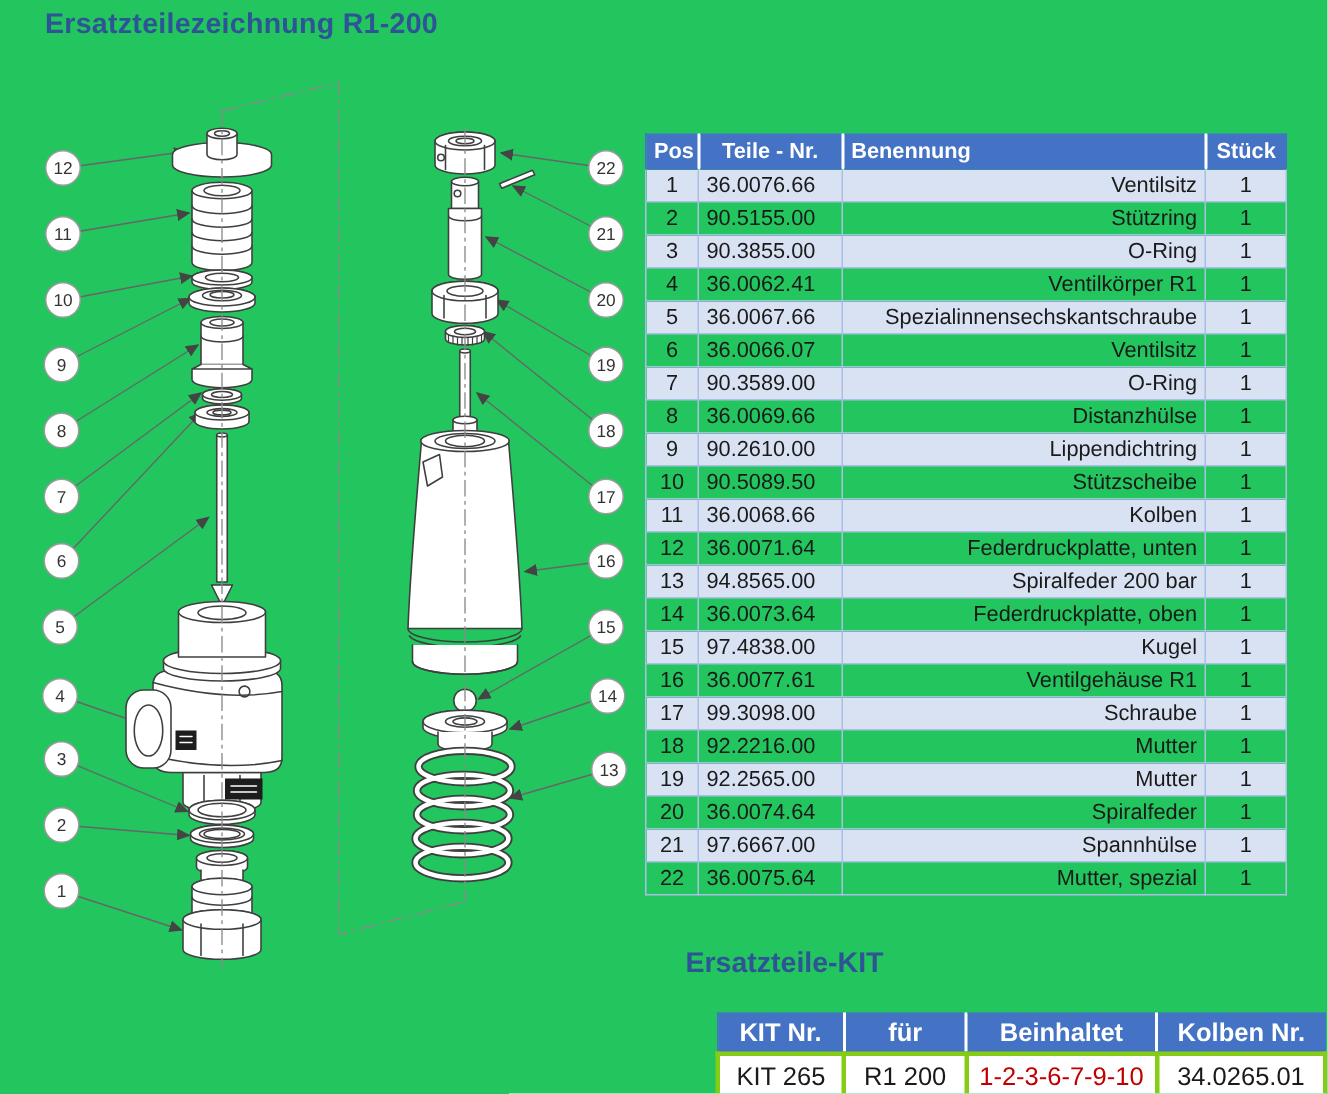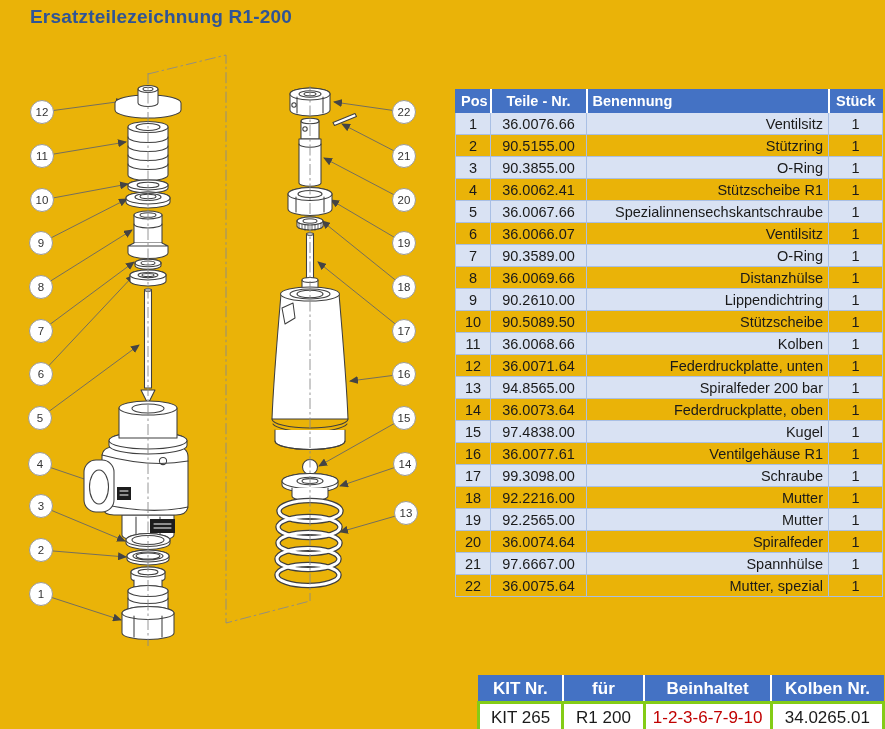--- a/index.html
+++ b/index.html
@@ -1,36 +1,36 @@
 <!DOCTYPE html>
 <html><head>
 <meta charset="utf-8">
 <style>
   html,body{margin:0;padding:0;background:#fff;}
-  .page{position:relative;width:885px;height:729px;background:#eab308;overflow:hidden;
+  .page{position:relative;width:885px;height:729px;background:#22c55e;overflow:hidden;
         font-family:"Liberation Sans",sans-serif;}
   .doc-title{position:absolute;left:30px;top:6px;font-size:19px;font-weight:bold;
         color:var(--accent,#2F5496);letter-spacing:0.2px;}
   .kit-title{position:absolute;left:457px;top:632px;font-size:19px;font-weight:bold;
         color:var(--accent,#2F5496);}
   svg.diagram{position:absolute;left:0;top:0;}
   svg text.callout-num{font-family:"Liberation Sans",sans-serif;font-size:11.5px;fill:#333;}
 
-  table.parts{position:absolute;left:455px;top:89px;border-collapse:collapse;table-layout:fixed;
+  table.parts{position:absolute;left:430px;top:89px;border-collapse:collapse;table-layout:fixed;
         width:427px;font-size:14.5px;}
   table.parts th{background:var(--hdr,#4472C4);color:#fff;font-weight:bold;height:22px;
         padding:0 5px;border:1px solid var(--hdr,#4472C4);border-right:2px solid #fff;
         text-align:left;}
   table.parts th.c{text-align:center;}
   table.parts th:last-child{border-right:1px solid var(--hdr,#4472C4);}
   table.parts td{height:21px;border:1px solid #A9BFE4;padding:0 5px;color:#1a1a1a;
         white-space:nowrap;overflow:hidden;}
   table.parts tr.band td{background:var(--band,#D9E2F3);}
   table.parts td.pos,table.parts td.qty{text-align:center;}
-  table.parts td.part{text-align:center;}
+  table.parts td.part{text-align:left;}
   table.parts td.name{text-align:right;padding-left:7px;}
   td.red{color:var(--red,#C00000);}
 
   table.kit{position:absolute;left:477px;top:675px;border-collapse:collapse;table-layout:fixed;
         font-size:17px;}
   table.kit th{background:var(--hdr,#4472C4);color:#fff;font-weight:bold;height:23px;
         border:1px solid var(--hdr,#4472C4);border-right:2px solid #fff;text-align:center;}
   table.kit th:last-child{border-right:1px solid var(--hdr,#4472C4);}
   table.kit td{height:25px;border:3px solid #84cc16;text-align:center;color:#1a1a1a;background:#fff;}
   table.kit td.red{color:var(--red,#C00000);}
@@ -411,21 +411,21 @@
         </tr>
         <tr class="band">
           <td class="pos red">3</td>
           <td class="part">90.3855.00</td>
           <td class="name">O-Ring</td>
           <td class="qty">1</td>
         </tr>
         <tr>
           <td class="pos">4</td>
           <td class="part">36.0062.41</td>
-          <td class="name">Stützscheibe R1</td>
+          <td class="name">Ventilkörper R1</td>
           <td class="qty">1</td>
         </tr>
         <tr class="band">
           <td class="pos">5</td>
           <td class="part">36.0067.66</td>
           <td class="name">Spezialinnensechskantschraube</td>
           <td class="qty">1</td>
         </tr>
         <tr>
           <td class="pos red">6</td>
@@ -525,20 +525,21 @@
         </tr>
         <tr>
           <td class="pos">22</td>
           <td class="part">36.0075.64</td>
           <td class="name">Mutter, spezial</td>
           <td class="qty">1</td>
         </tr>
       </tbody>
   </table>
 
+  <div class="kit-title">Ersatzteile-KIT</div>
 
   <table class="kit">
     <colgroup>
       <col style="width:88px">
         <col style="width:85px">
         <col style="width:130px">
         <col style="width:114px">
     </colgroup>
     <thead>
       <tr>

